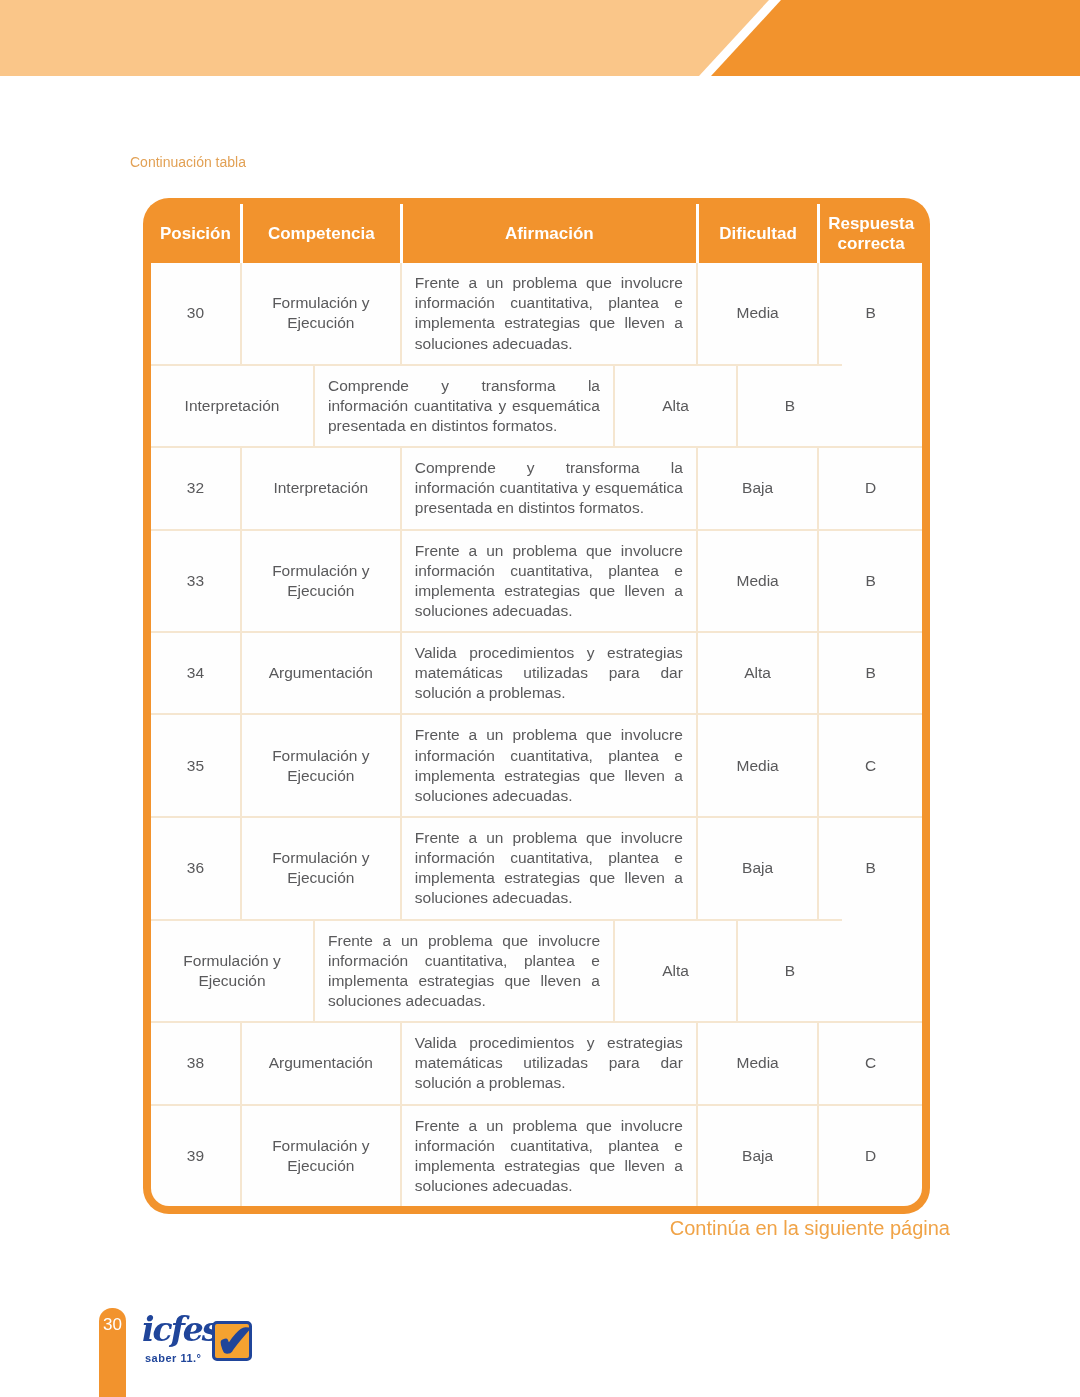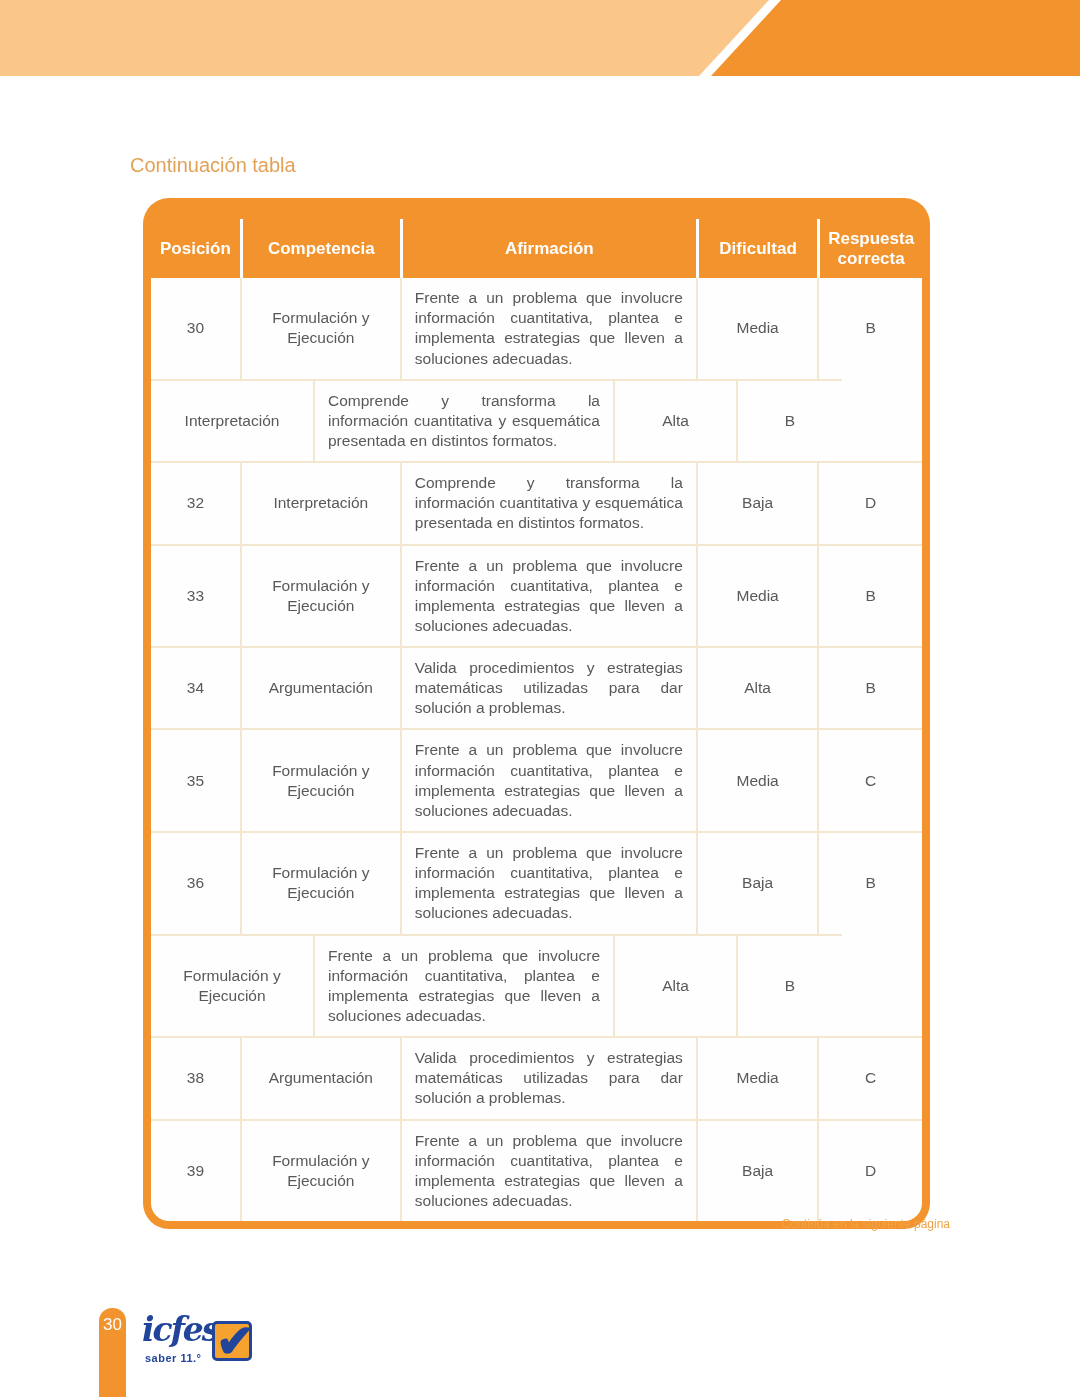--- a/index.html
+++ b/index.html
@@ -23,34 +23,34 @@
   .band-dark {
     position: absolute; top: 0; left: 0;
     width: 1080px; height: 76px;
     background: #F2932D;
     clip-path: polygon(781px 0, 100% 0, 100% 100%, 711px 100%);
   }
 
   
   .continuation-label {
     position: absolute; left: 130px; top: 154px;
-    color: #E2A155; font-size: 20px;
+    color: #E2A155; font-size: 14px;
   }
   .continues-label {
     position: absolute; top: 1217px; right: 130px;
-    color: #F0A347; font-size: 12px;
+    color: #F0A347; font-size: 20px;
   }
 
   
   .table-wrap {
     position: absolute; left: 143px; top: 198px;
     width: 787px;
     background: #F2932D;
     border-radius: 26px;
-    padding: 21px 8px 8px 8px;
+    padding: 6px 8px 8px 8px;
   }
   .thead { display: flex; align-items: stretch; }
   .th {
     display: flex; align-items: center; justify-content: center;
     text-align: center;
     color: #ffffff; font-weight: bold; font-size: 17px;
     line-height: 1.15;
     padding: 10px 4px;
     min-height: 46px;
   }

